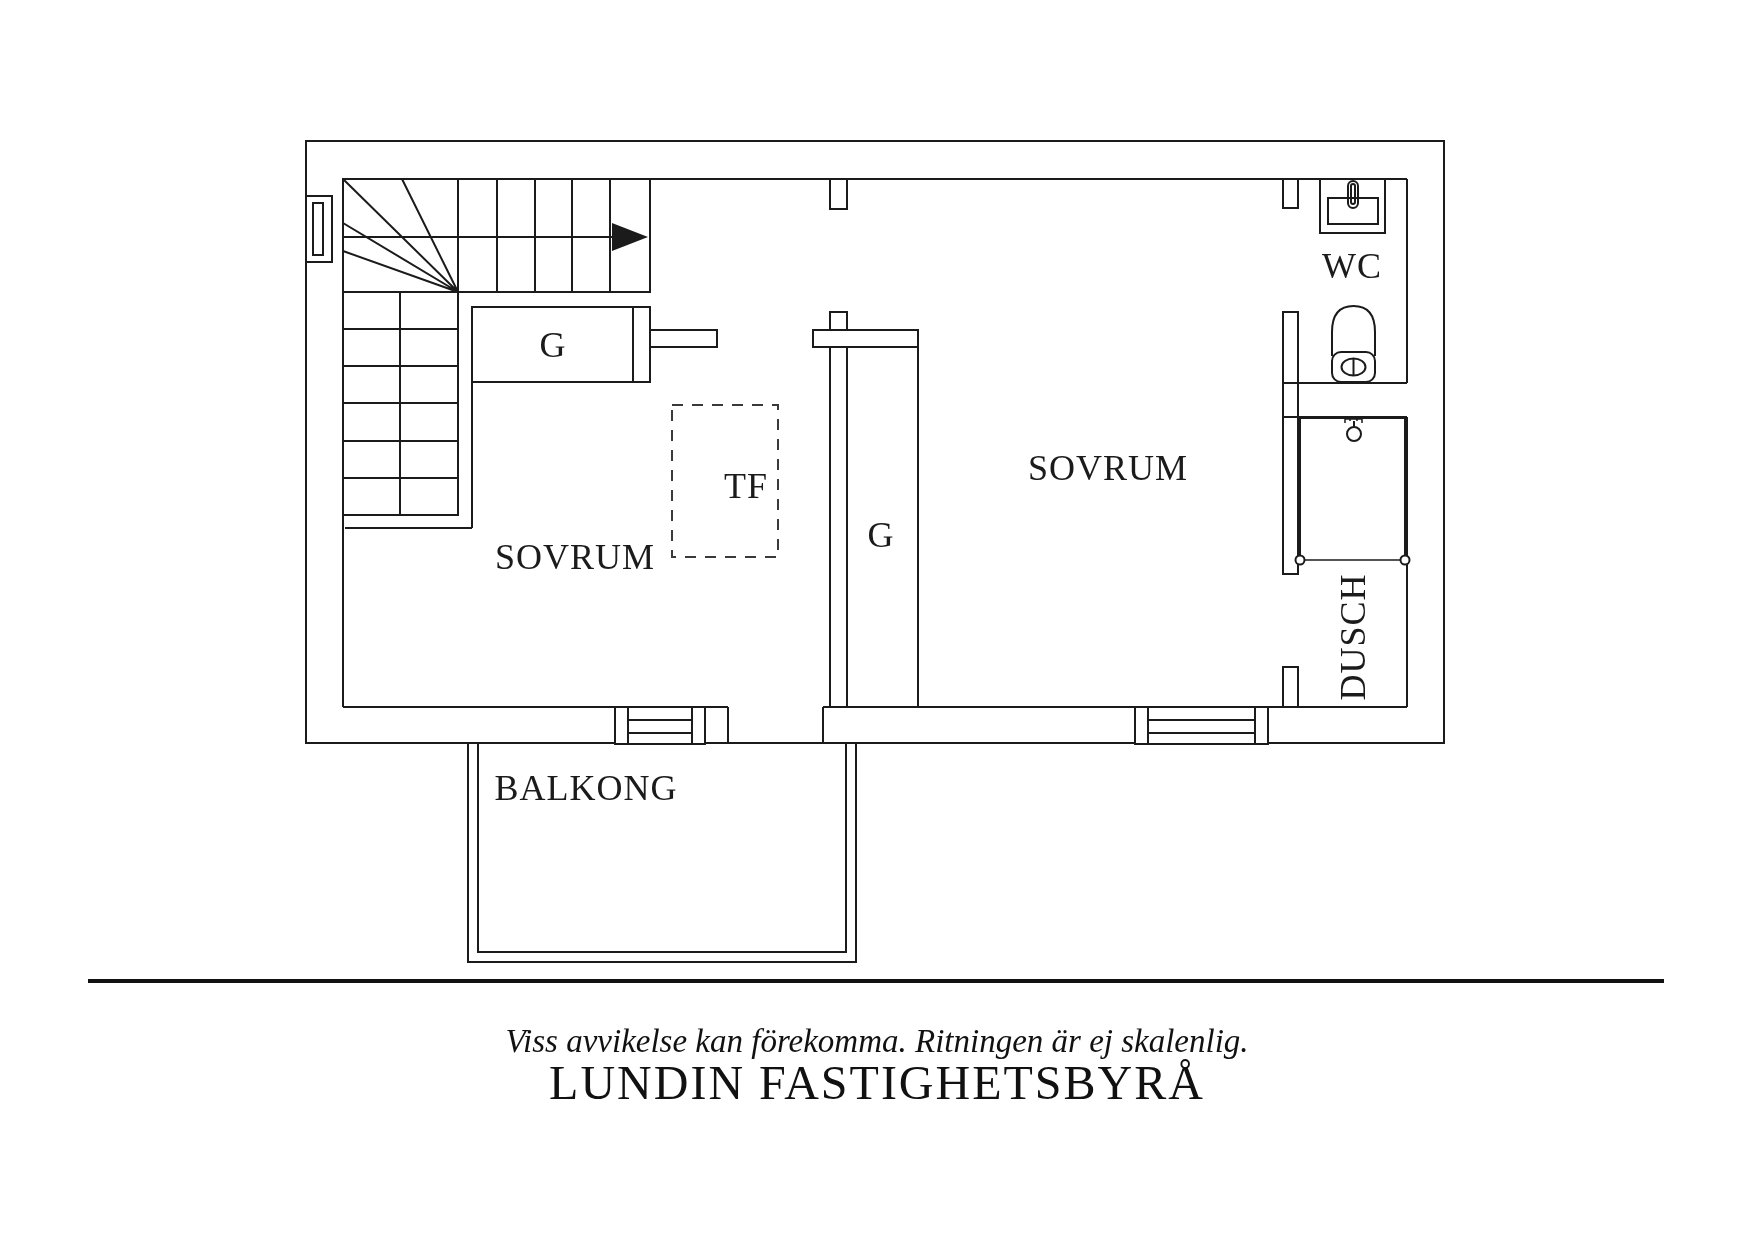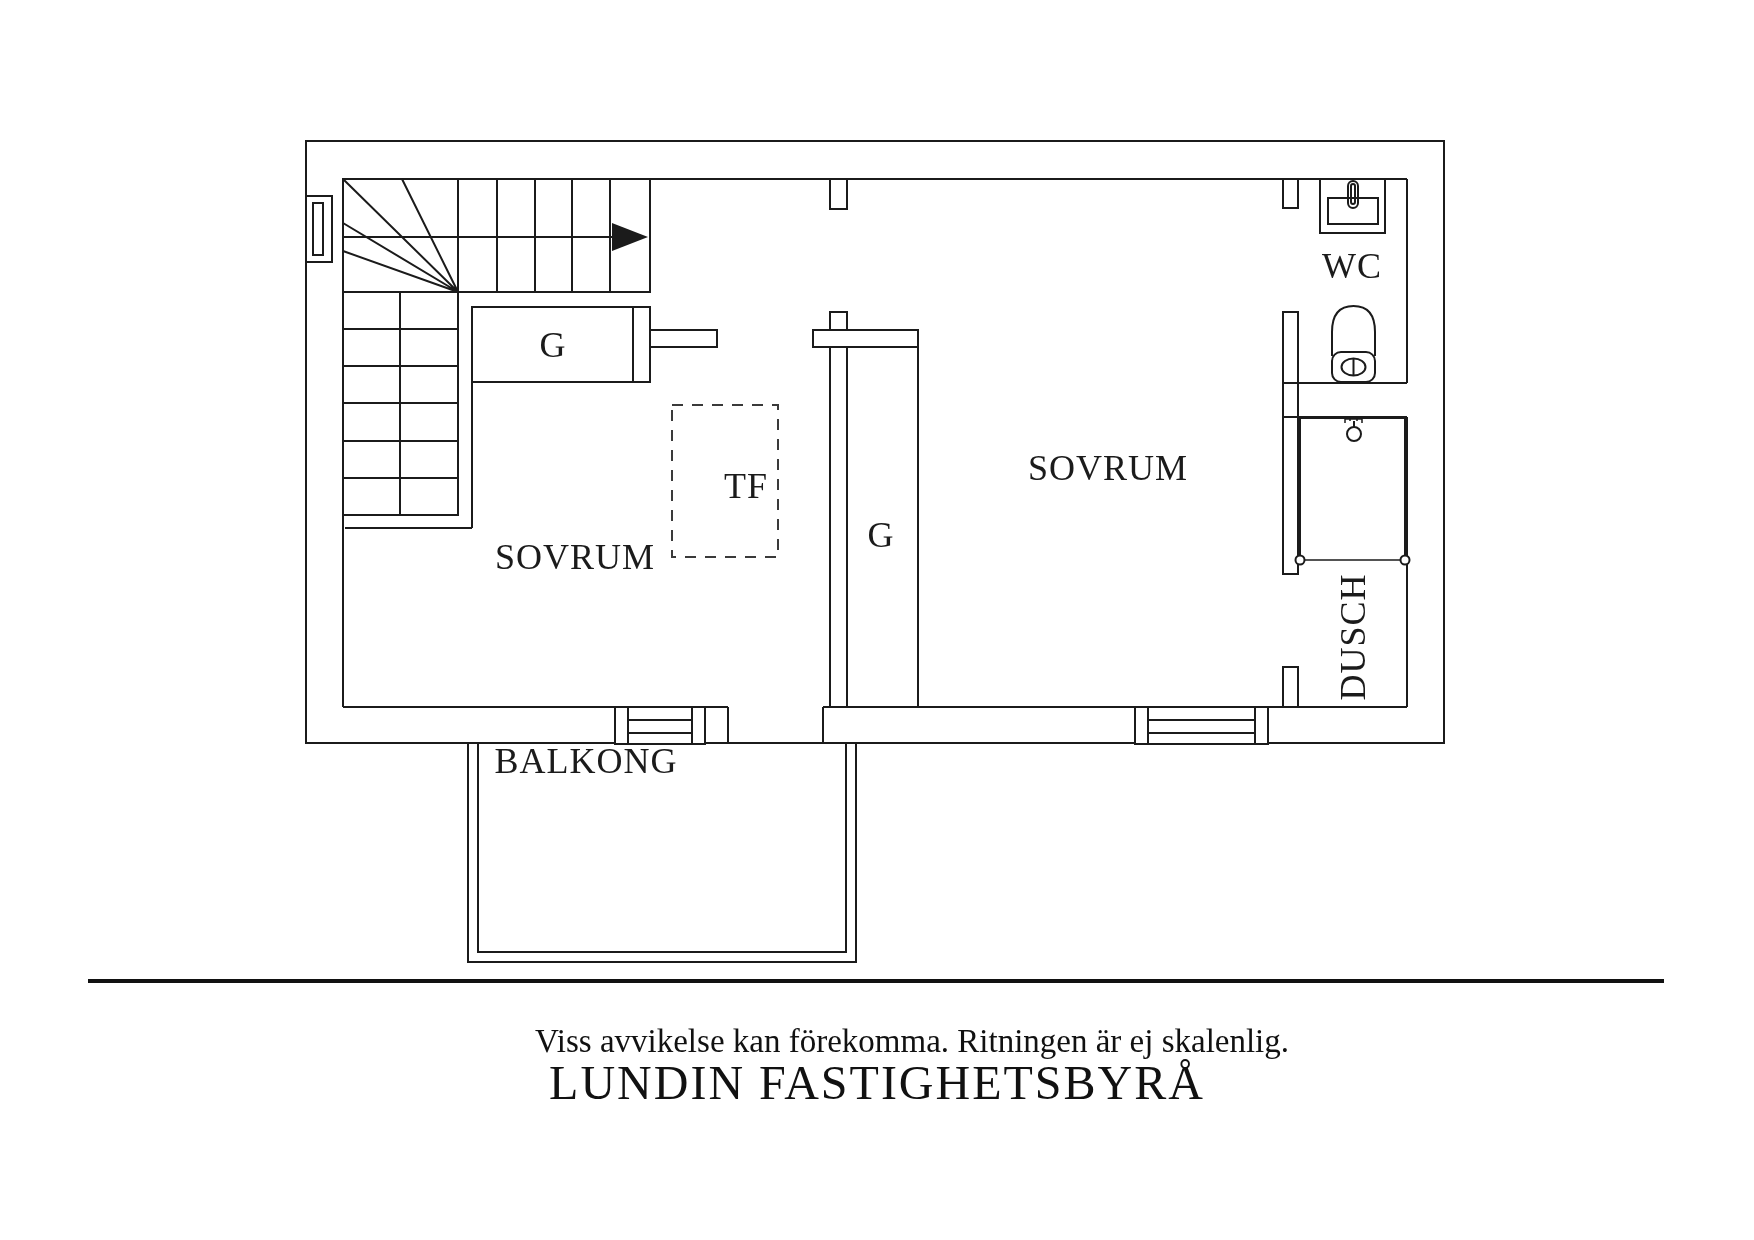--- a/index.html
+++ b/index.html
@@ -26,24 +26,24 @@
   .footer-divider{
     position:absolute;
     left:88px;top:979px;
     width:1576px;height:4px;
     background:#111;
   }
   .footer-disclaimer{
     position:absolute;
     left:877px;top:1041px;
     transform:translate(-50%,-50%);
+    font-style:italic;
     font-size:33px;
     color:#111;
     white-space:nowrap;
-    margin-left:35px;
   }
   .footer-brand{
     position:absolute;
     left:877px;top:1082px;
     transform:translate(-50%,-50%);
     font-size:48px;
     letter-spacing:2px;
     color:#111;
     white-space:nowrap;
   }
@@ -172,21 +172,21 @@
   </svg>
 
   <div class="lbl" style="left:575px;top:557px;">SOVRUM</div>
 
   <div class="lbl" style="left:1108px;top:468px;">SOVRUM</div>
 
   <div class="lbl" style="left:1352px;top:266px;text-align:center;">WC</div>
 
   <div class="lbl rot" style="left:1353px;top:637px;">DUSCH</div>
 
-  <div class="lbl" style="left:586px;top:761px;">BALKONG</div>
+  <div class="lbl" style="left:586px;top:788px;">BALKONG</div>
 
   <div class="lbl" style="left:553px;top:345px;">G</div>
 
   <div class="lbl" style="left:881px;top:535px;">G</div>
 
   <div class="lbl" style="left:726px;top:486px;margin-left:20px;">TF</div>
 
   <div class="footer-divider"></div>
 
   <div class="footer-disclaimer">Viss avvikelse kan förekomma. Ritningen är ej skalenlig.</div>

